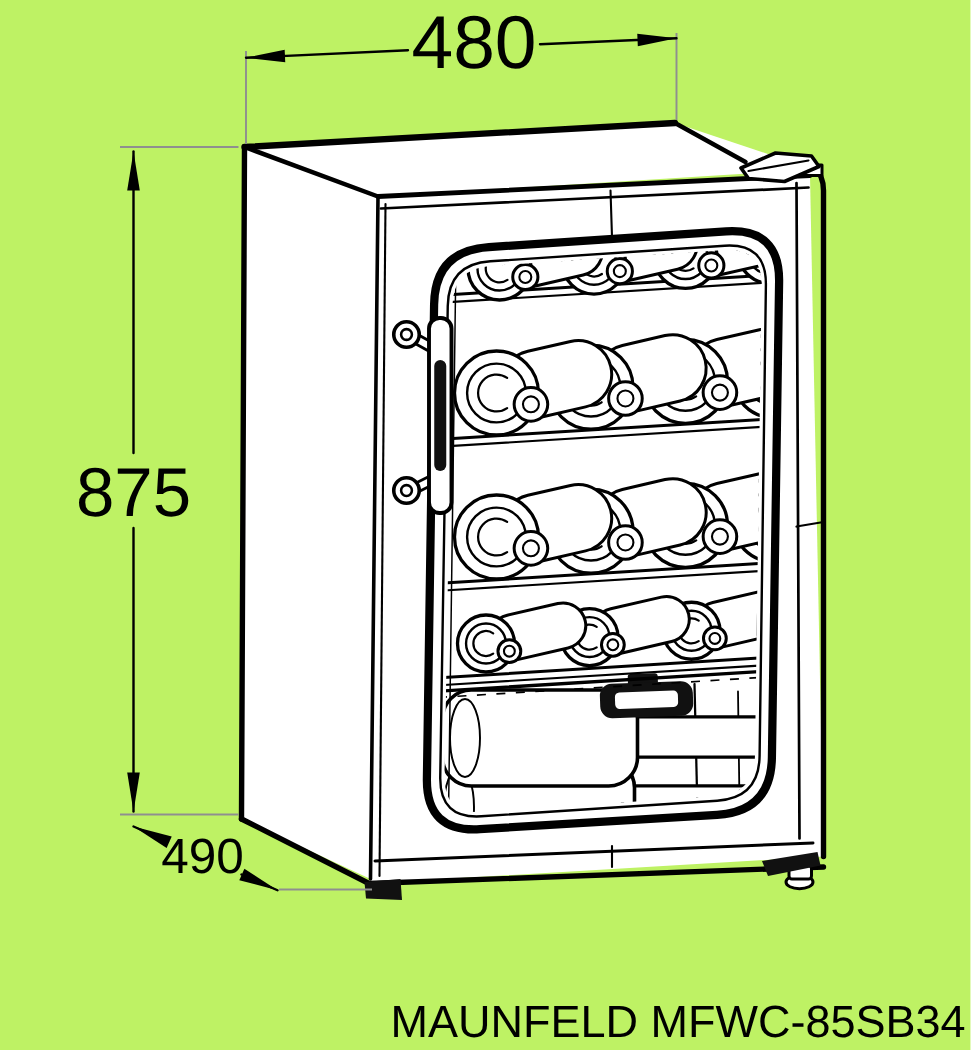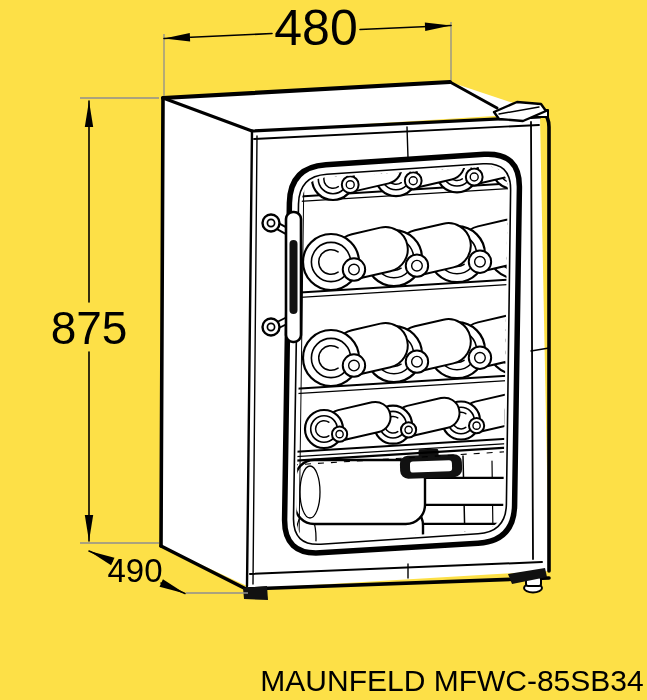--- a/index.html
+++ b/index.html
@@ -1,16 +1,16 @@
 <!DOCTYPE html>
 <html><head>
 <meta charset="utf-8">
 <style>
   html,body{margin:0;padding:0;background:#ffffff;}
-  .page{width:647px;height:700px;position:relative;background:#fde047;overflow:hidden;}
+  .page{width:647px;height:700px;position:relative;background:#bef264;overflow:hidden;}
   svg{display:block;}
   .dim-text{font-family:"Liberation Sans","DejaVu Sans",sans-serif;fill:#000000;}
   .caption-text{font-family:"Liberation Sans","DejaVu Sans",sans-serif;fill:#000000;}
 </style>
 </head>
 <body>
 
 <div class="page">
   <svg id="drawing" width="647" height="700" viewBox="0 0 647 700">
     <defs id="g-defs">

